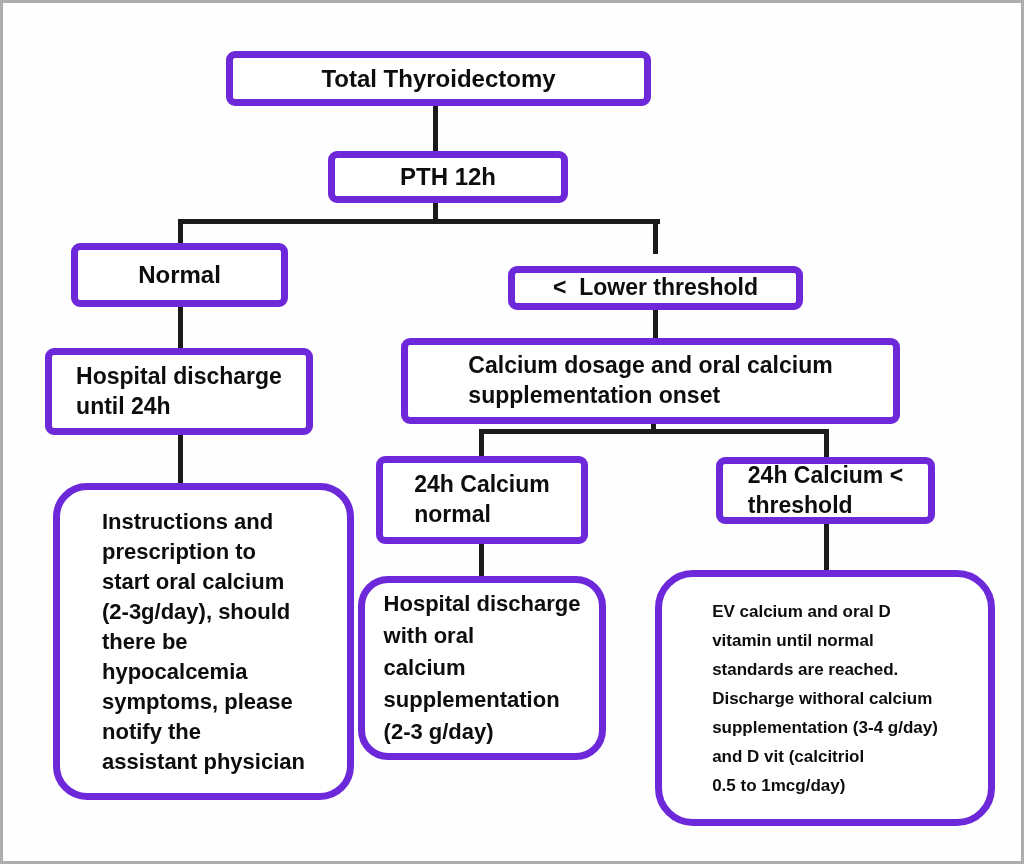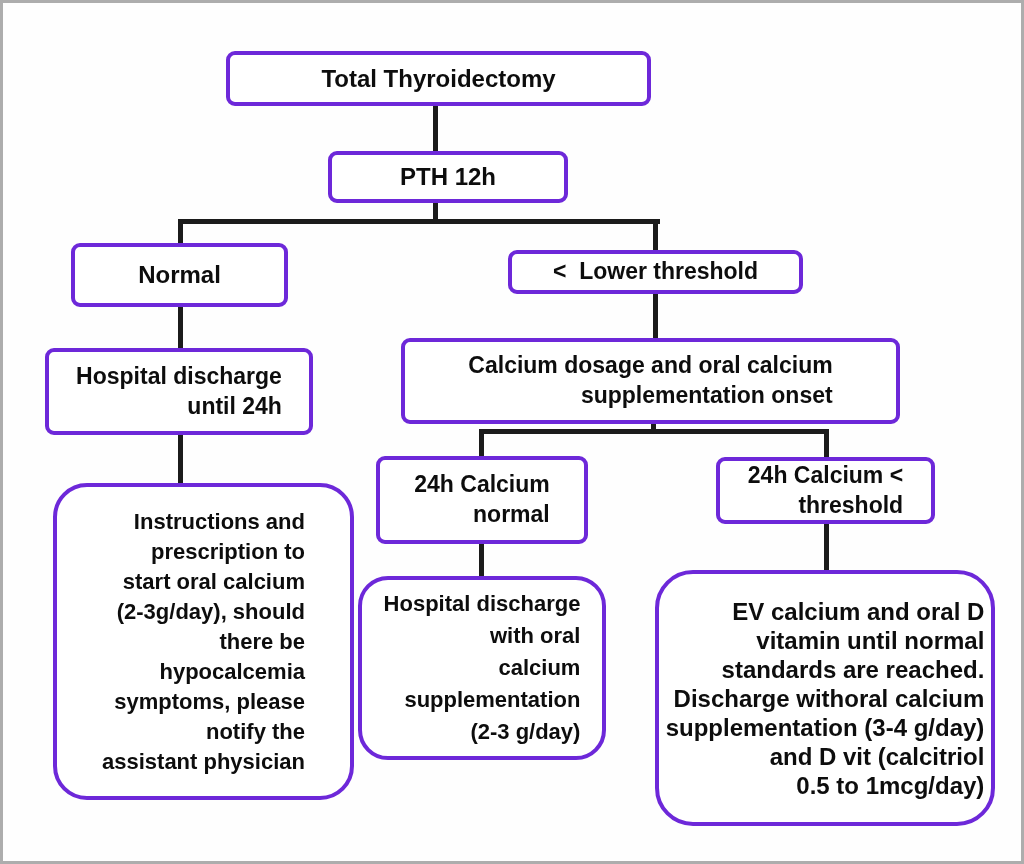--- a/index.html
+++ b/index.html
@@ -8,27 +8,27 @@
     width:1024px;height:864px;
     background:#fefefe;
     border:3px solid #adadad;
     box-sizing:border-box;
     font-family:"Liberation Sans","DejaVu Sans",sans-serif;
     overflow:hidden;
   }
   .node{
     position:absolute;
     background:#ffffff;
-    border:4px solid #6d28d9;
+    border:7px solid #6d28d9;
     border-radius:9px;
     box-sizing:border-box;
     display:flex;
     align-items:center;
     justify-content:center;
-    text-align:right;
+    text-align:left;
     font-weight:700;
     color:#0d0d0d;
     white-space:pre-wrap;
     line-height:1.3;
     z-index:2;
   }
   .node.round{border-radius:34px;}
   .edge{
     position:absolute;
     background:#1b1b1b;
@@ -54,21 +54,21 @@
   <div class="edge" style="left:821px;top:426px;width:5px;height:30px;"></div>
   <div class="edge" style="left:476px;top:523px;width:5px;height:52px;"></div>
   <div class="edge" style="left:821px;top:519px;width:5px;height:50px;"></div>
 
   <div class="node" style="left:223px;top:48px;width:425px;height:55px;font-size:24px;">Total Thyroidectomy</div>
 
   <div class="node" style="left:325px;top:148px;width:240px;height:52px;font-size:24px;">PTH 12h</div>
 
   <div class="node" style="left:68px;top:240px;width:217px;height:64px;font-size:24px;">Normal</div>
 
-  <div class="node" style="left:505px;top:247px;width:295px;height:44px;font-size:23px;">&lt;  Lower threshold</div>
+  <div class="node" style="left:505px;top:263px;width:295px;height:44px;font-size:23px;">&lt;  Lower threshold</div>
 
   <div class="node" style="left:42px;top:345px;width:268px;height:87px;font-size:23px;">Hospital discharge
 until 24h</div>
 
   <div class="node" style="left:398px;top:335px;width:499px;height:86px;font-size:23px;">Calcium dosage and oral calcium
 supplementation onset</div>
 
   <div class="node" style="left:373px;top:453px;width:212px;height:88px;font-size:23px;">24h Calcium
 normal</div>
 
@@ -84,21 +84,21 @@
 symptoms, please
 notify the
 assistant physician</div>
 
   <div class="node round" style="left:355px;top:573px;width:248px;height:184px;font-size:22px;line-height:32px;border-radius:30px;">Hospital discharge
 with oral
 calcium
 supplementation
 (2-3 g/day)</div>
 
-  <div class="node round" style="left:652px;top:567px;width:340px;height:256px;font-size:24px;line-height:29px;border-radius:38px;">EV calcium and oral D
+  <div class="node round" style="left:652px;top:567px;width:340px;height:256px;font-size:17px;line-height:29px;border-radius:38px;">EV calcium and oral D
 vitamin until normal
 standards are reached.
 Discharge withoral calcium
 supplementation (3-4 g/day)
 and D vit (calcitriol
 0.5 to 1mcg/day)</div>
 
 </div>
 
 </body></html>

